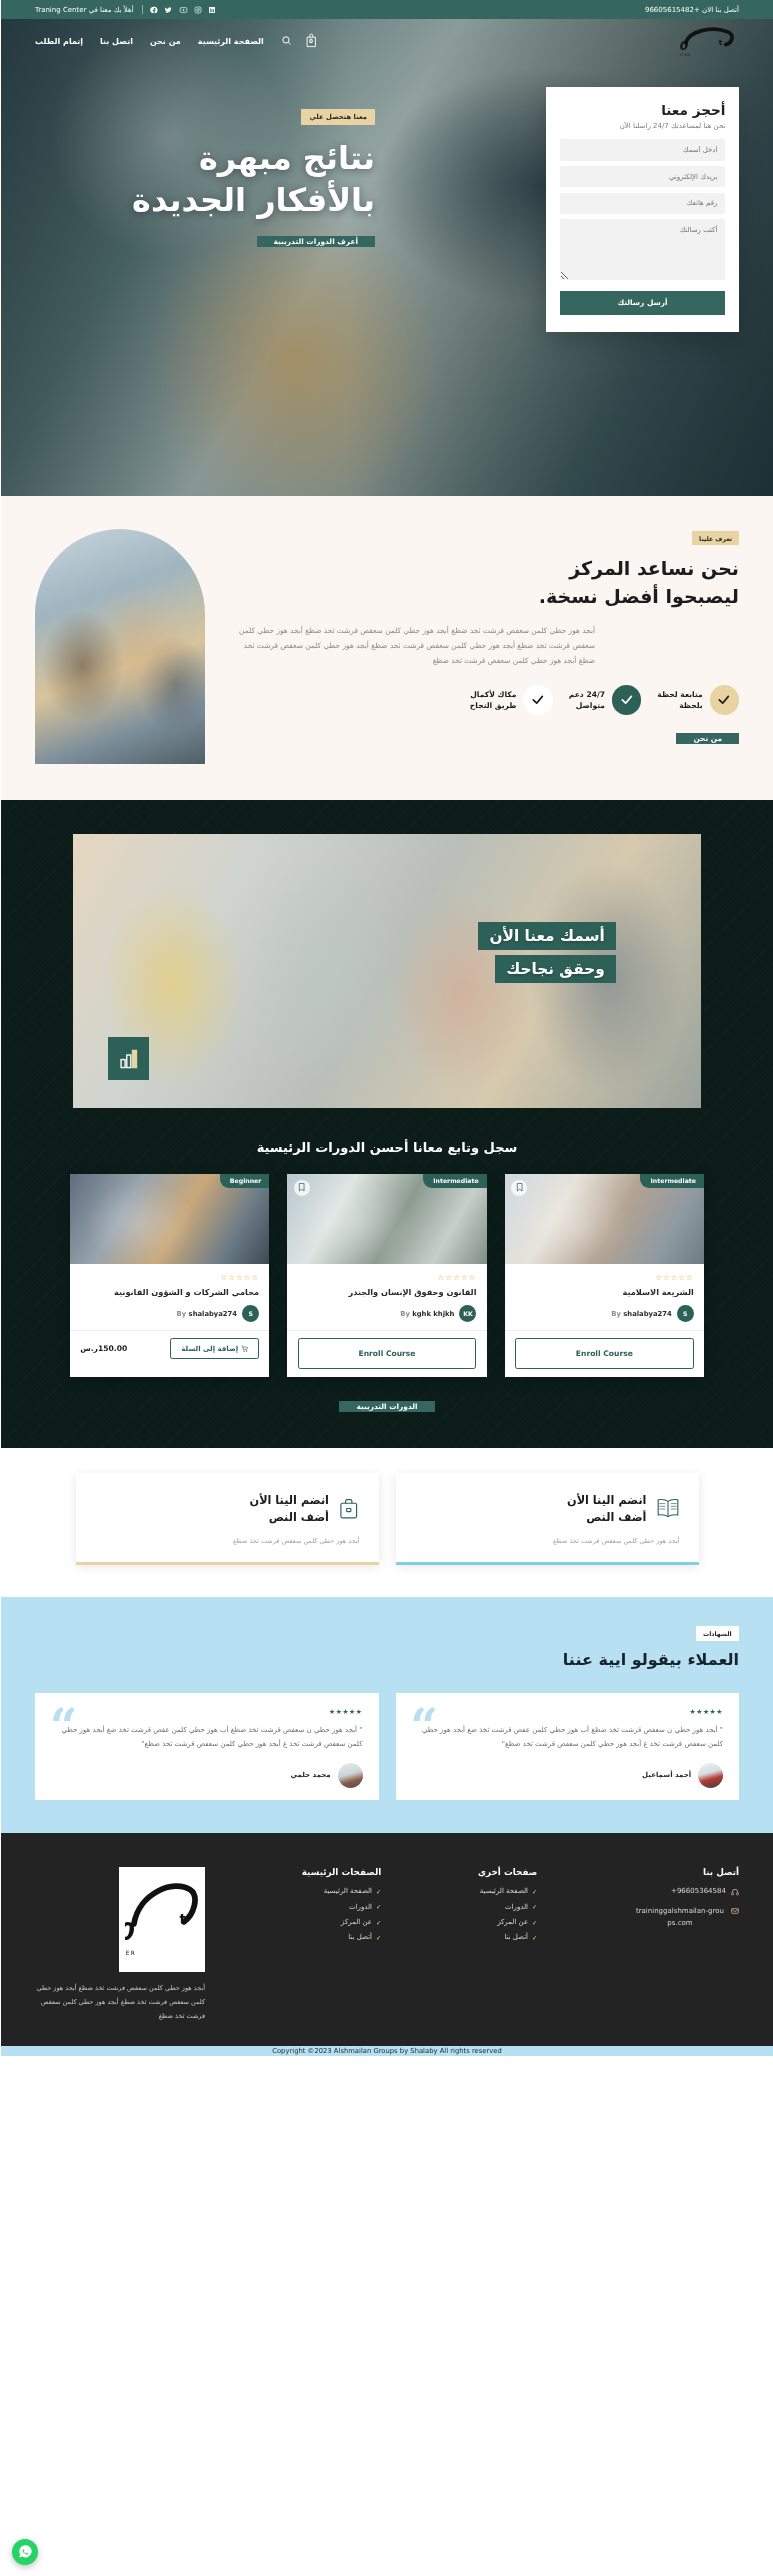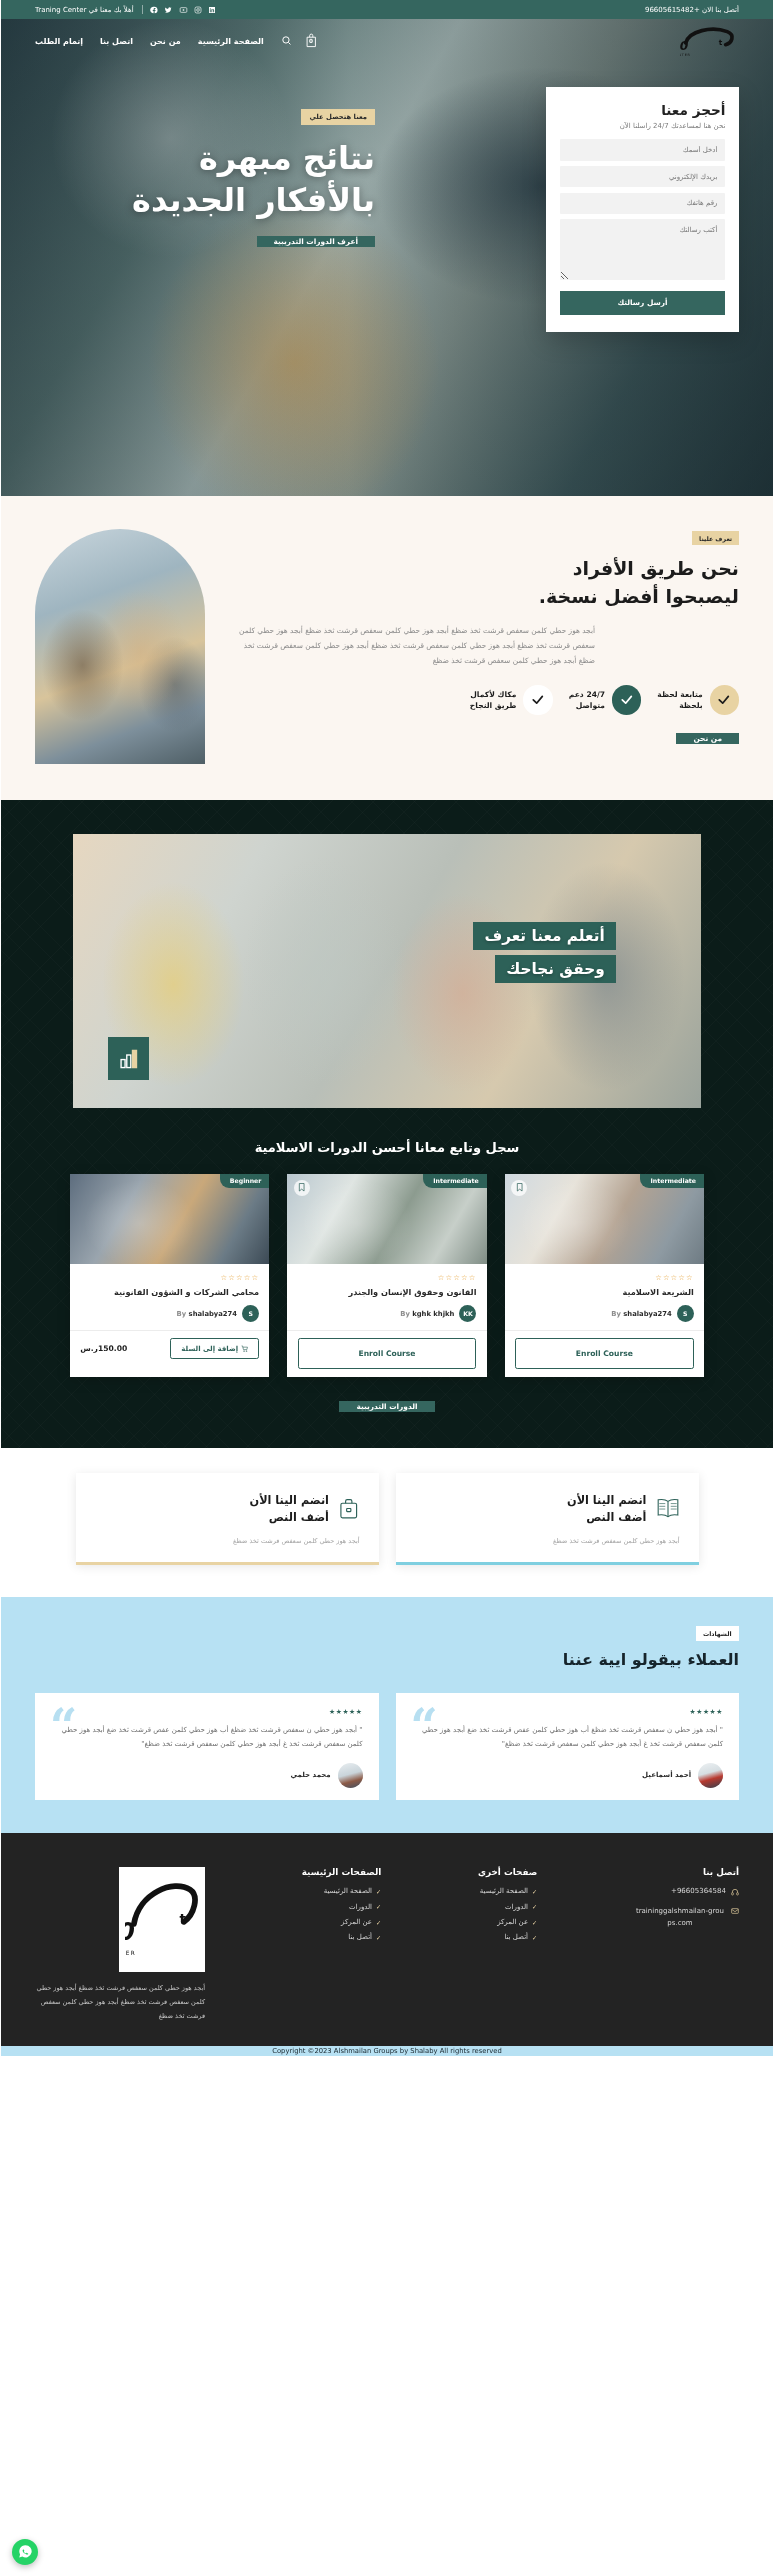--- a/index.html
+++ b/index.html
@@ -442,21 +442,21 @@
       </h1>
       <a class="btn-primary" href="#">أعرف الدورات التدريبية</a>
     </div>
   </div>
 </section>
 
 <section class="about">
   <div class="about-body">
     <span class="about-tag">تعرف علينا</span>
     <h2 class="about-h2">
-      <span>نحن طريق الأفراد</span><br>
+      <span>نحن نساعد المركز</span><br>
       <span>ليصبحوا أفضل نسخة.</span>
     </h2>
     <p class="about-p">أبجد هوز حطي كلمن سعفص قرشت ثخذ ضظغ أبجد هوز حطي كلمن سعفص قرشت ثخذ ضظغ أبجد هوز حطي كلمن سعفص قرشت ثخذ ضظغ أبجد هوز حطي كلمن سعفص قرشت ثخذ ضظغ أبجد هوز حطي كلمن سعفص قرشت ثخذ ضظغ أبجد هوز حطي كلمن سعفص قرشت ثخذ ضظغ</p>
 
     <div class="feature-row">
       <div class="feature">
         <span class="feature-check fc-gold">
           <svg width="13.6" height="13.6" viewBox="0 0 24 24" fill="none" stroke="#1c1c1c" stroke-width="3" stroke-linecap="round" stroke-linejoin="round">
               <polyline points="4,12 10,18 20,6"></polyline>
             </svg>
@@ -491,34 +491,34 @@
     </div>
 
     <a class="btn-primary" href="#">من نحن</a>
   </div>
   <div class="about-img"></div>
 </section>
 
 <section class="darkband">
   <div class="banner">
     <div class="banner-text">
-      <div class="banner-line">أتعلم معنا تعرف</div><br>
+      <div class="banner-line">أسمك معنا الأن</div><br>
       <div class="banner-line">وحقق نجاحك</div>
     </div>
     <div class="banner-badge">
       <svg width="23" height="24" viewBox="0 0 40 42" fill="none" stroke="#fff" stroke-width="2.4">
         <rect x="7" y="22" width="7" height="14"></rect>
           <rect x="17" y="14" width="7" height="22"></rect>
           <rect x="27" y="6" width="7" height="30" fill="#e8d3a3" stroke="#e8d3a3"></rect>
       </svg>
     </div>
   </div>
 
   <div class="courses-wrap">
-    <h2 class="courses-h2">سجل وتابع معانا أحسن الدورات الاسلامية</h2>
+    <h2 class="courses-h2">سجل وتابع معانا أحسن الدورات الرئيسية</h2>
     <div class="courses-grid">
 
       <div class="course-card">
         <div class="course-thumb ct3">
           <span class="level-badge">Intermediate</span>
           <span class="bookmark">
             <svg width="7.4" height="8.5" viewBox="0 0 14 18" fill="none" stroke="#35665f" stroke-width="1.6">
                 <path d="M2 1h10v16l-5-4-5 4z"></path>
               </svg>
           </span>

